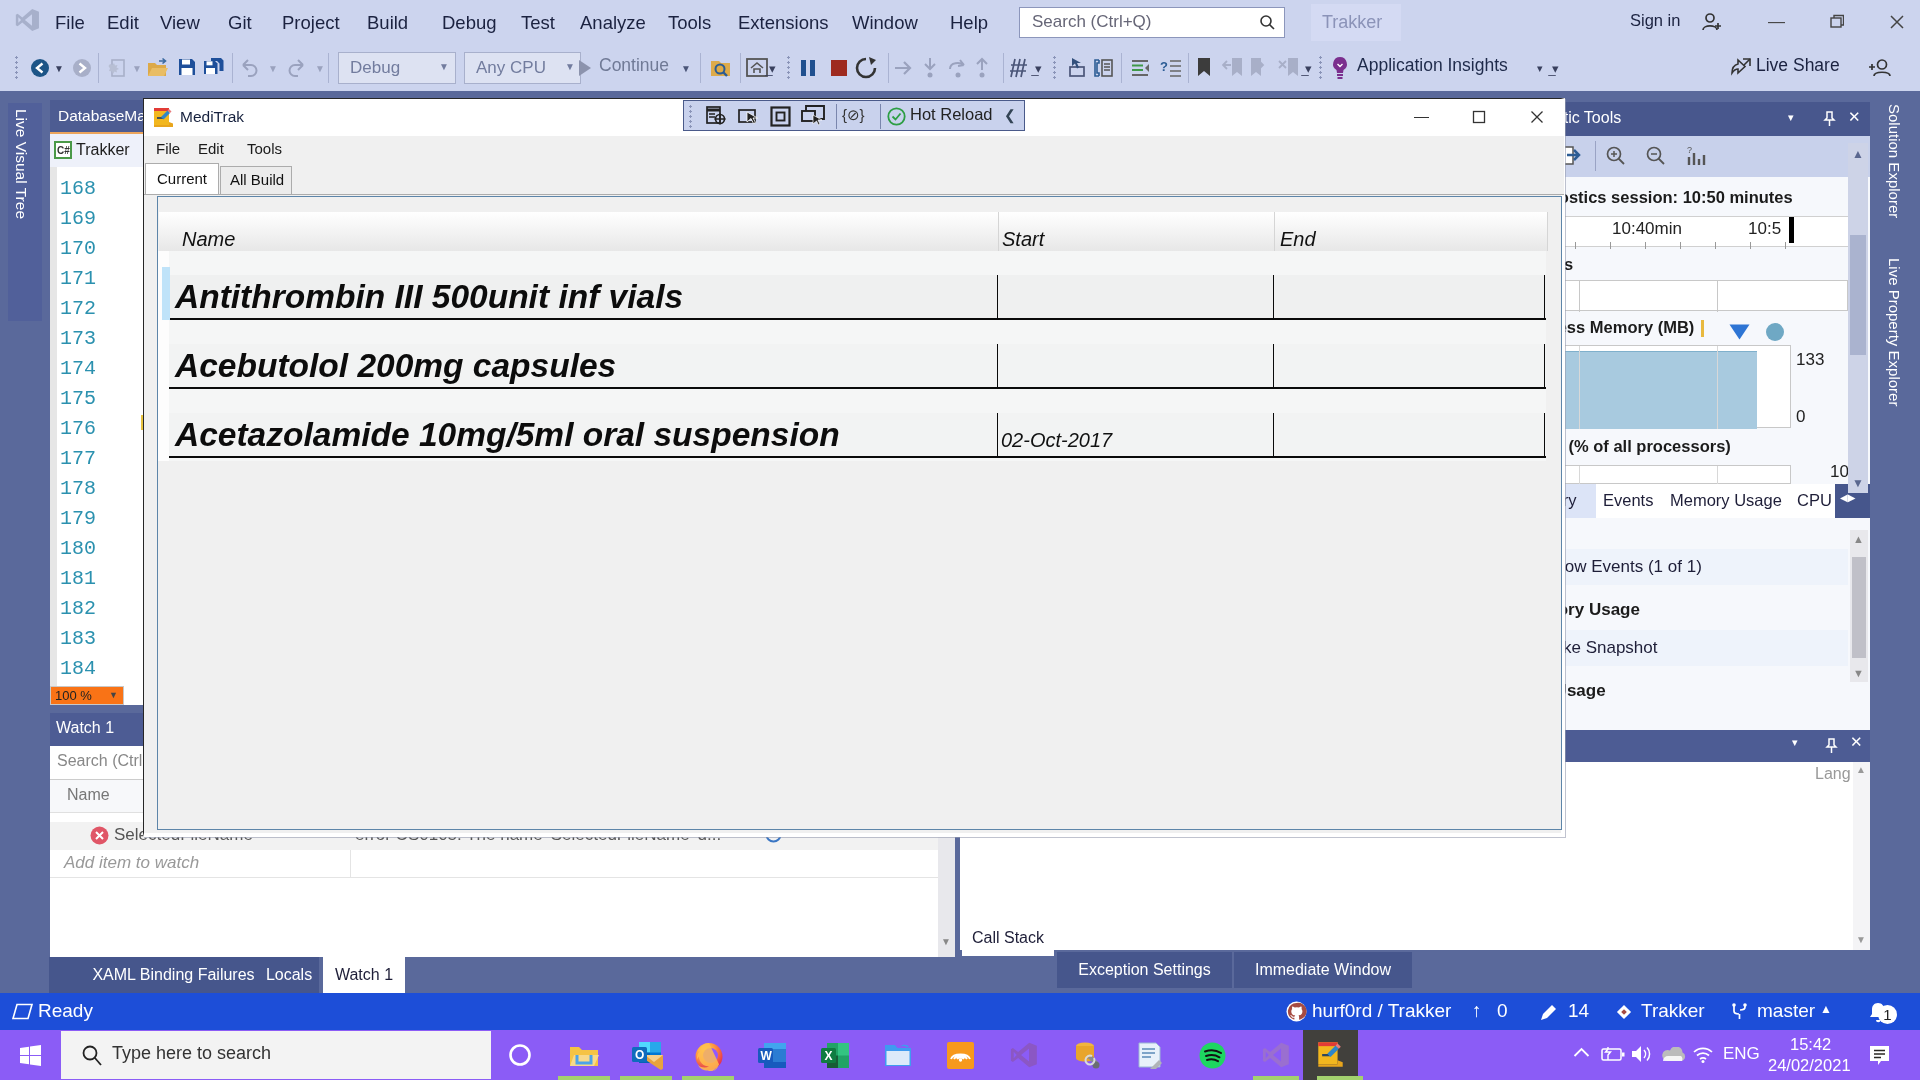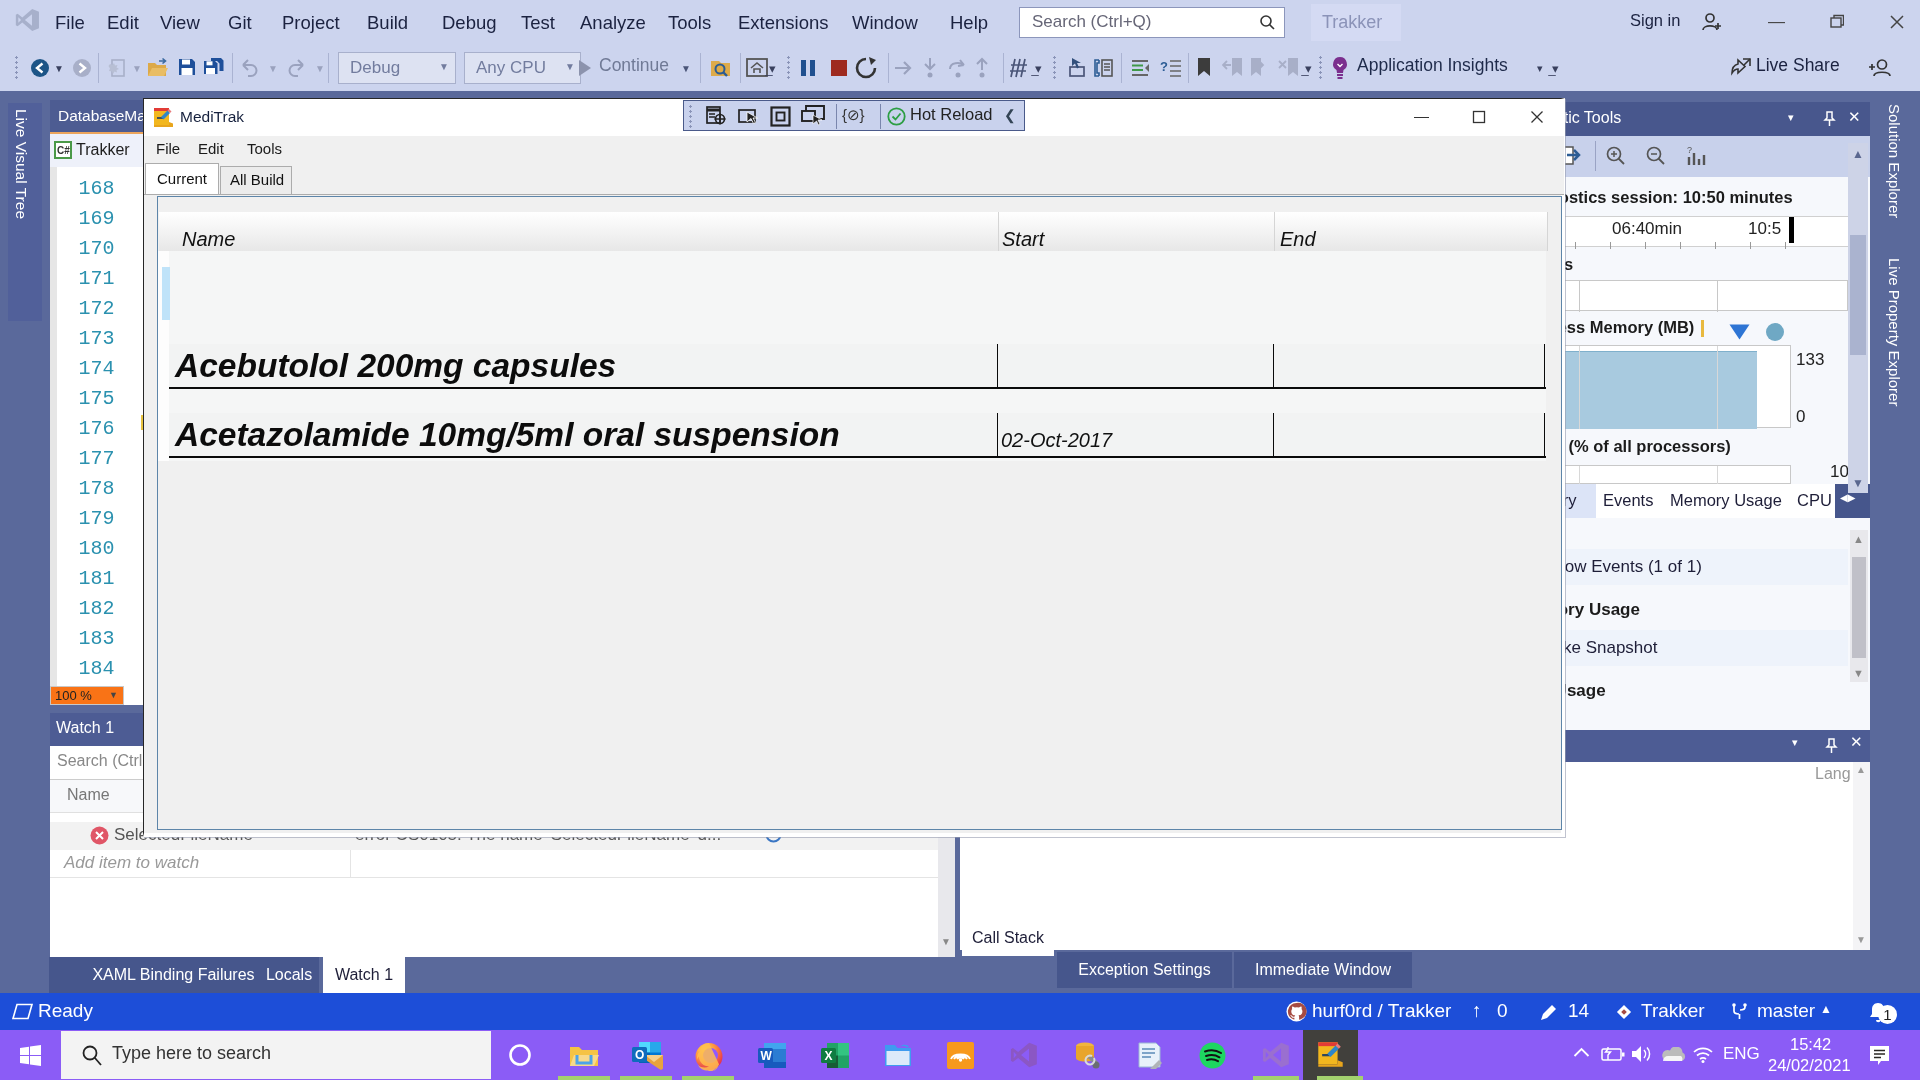--- a/index.html
+++ b/index.html
@@ -21,21 +21,21 @@
 #main { left:0; top:91px; width:1920px; height:902px; background:#5a699b; }
 
 #lvt { left:8px; top:12px; width:34px; height:218px; color:#fff; background:#51609a; }
 #lvt span { position:absolute; left:4px; top:6px; font-size:15.5px; white-space:nowrap; writing-mode:vertical-rl; }
 
 #doctab { left:50px; top:9px; width:260px; height:32px; background:#4d5c92; color:#fff; font-size:15.5px; }
 #tabline { left:50px; top:41px; width:260px; height:2px; background:#eca55c; }
 #crumb { left:50px; top:43px; width:260px; height:33px; background:#eef1fa; }
 #editor { left:50px; top:76px; width:260px; height:519px; background:#fff; }
 #gutter { left:0px; top:0px; width:7px; height:519px; background:#e6e6e6; }
-#linenums { position:absolute; left:10px; top:6.5px; width:73px; text-align:center;
+#linenums { position:absolute; left:10px; top:6.5px; width:73px; text-align:left;
   font-family:"Liberation Mono", monospace; font-size:20px; line-height:30px; color:#2b91af; }
 #zoombox { left:50px; top:595px; width:260px; height:19px; background:#fff; }
 #zoomctl { position:absolute; left:0; top:0; width:74px; height:19px; background:#f97316; border:1px solid #c8c8c8; font-size:13px; color:#222; }
 
 #watch { left:50px; top:622px; width:905px; height:244px; background:#fff; }
 #watchhdr { left:0; top:0; width:905px; height:33px; background:#4d5c94; color:#fff; font-size:16px; }
 #watchsearch { left:0; top:33px; width:905px; height:34px; background:#fff; border-bottom:1px solid #ccc; }
 #watchcols { left:0; top:67px; width:905px; height:33px; background:#f7f8fa; border-bottom:1px solid #e0e0e0; color:#777; font-size:16px; }
 
 .btab { position:absolute; height:36px; font-size:16px; color:#fff; background:#46568c; line-height:36px; text-align:center; }
@@ -369,21 +369,21 @@
           <path d="M6 9 h6" stroke="#555" stroke-width="1.5"></path>
         </svg>
       <svg class="abs" style="left:585px;top:9px" width="22" height="22" viewBox="0 0 22 22">
           <path d="M4 20 v-8 M9 20 v-12 M14 20 v-6 M19 20 v-10" stroke="#555" stroke-width="2.4"></path>
           <text x="2" y="8" font-size="9" fill="#555">?</text>
         </svg>
     </div>
     <div class="abs" style="left:0;top:75px;width:748px;height:553px;background:#f6f8fc"></div>
     <span class="abs" style="left:413px;top:86px;font-weight:bold;font-size:16.5px;color:#1b1b1b">Diagnostics session: 10:50 minutes</span>
     <div class="abs" style="left:0;top:114px;width:748px;height:31px;background:#fff;border-top:1px solid #d0d0d0;border-bottom:1px solid #d0d0d0">
-      <span style="position:absolute;left:512px;top:2px;font-size:17px;color:#222">06:40min</span>
+      <span style="position:absolute;left:512px;top:2px;font-size:17px;color:#222">10:40min</span>
       <span style="position:absolute;left:648px;top:2px;font-size:17px;color:#222">10:5</span>
       <div style="position:absolute;left:689px;top:0px;width:5px;height:26px;background:#000"></div>
       <div style="position:absolute;left:440px;top:25px;width:1px;height:7px;background:#999"></div>
       <div style="position:absolute;left:475px;top:25px;width:1px;height:7px;background:#999"></div>
       <div style="position:absolute;left:510px;top:25px;width:1px;height:7px;background:#999"></div>
       <div style="position:absolute;left:545px;top:25px;width:1px;height:7px;background:#999"></div>
       <div style="position:absolute;left:580px;top:25px;width:1px;height:7px;background:#999"></div>
       <div style="position:absolute;left:615px;top:25px;width:1px;height:7px;background:#999"></div>
       <div style="position:absolute;left:650px;top:25px;width:1px;height:7px;background:#999"></div>
       <div style="position:absolute;left:685px;top:25px;width:1px;height:7px;background:#999"></div>
@@ -510,20 +510,26 @@
         <span class="hlbl" style="left:23px">Name</span>
         <span class="hlbl" style="left:843px">Start</span>
         <span class="hlbl" style="left:1121px">End</span>
         <div class="gcol" style="left:839px"></div>
         <div class="gcol" style="left:1115px"></div>
         <div class="gcol" style="left:1388px"></div>
       </div>
 
       <div class="abs" style="left:0;top:54px;width:1388px;height:210px;background:#f5f6f6"></div>
       <div class="abs" style="left:0;top:54px;width:11px;height:210px;background:#fdfdfd"></div>
+      <div class="gband" style="top:78px;height:45px;background:#eff0f0">
+        <div class="gcell" style="left:828px"></div>
+          <div class="gcell" style="left:1104px"></div>
+          <div class="gcell" style="left:1375px"></div>
+        <span class="gtext" style="top:3px;left:6px">Antithrombin III 500unit inf vials</span>
+      </div>
       <div class="abs" style="left:4px;top:70px;width:8px;height:53px;background:#bfe3f9"></div>
       <div class="gband" style="top:147px;height:45px">
         <div class="gcell" style="left:828px"></div>
           <div class="gcell" style="left:1104px"></div>
           <div class="gcell" style="left:1375px"></div>
         <span class="gtext" style="top:3px;left:6px">Acebutolol 200mg capsules</span>
       </div>
       <div class="gband" style="top:216px;height:45px">
         <div class="gcell" style="left:828px"></div>
           <div class="gcell" style="left:1104px"></div>

